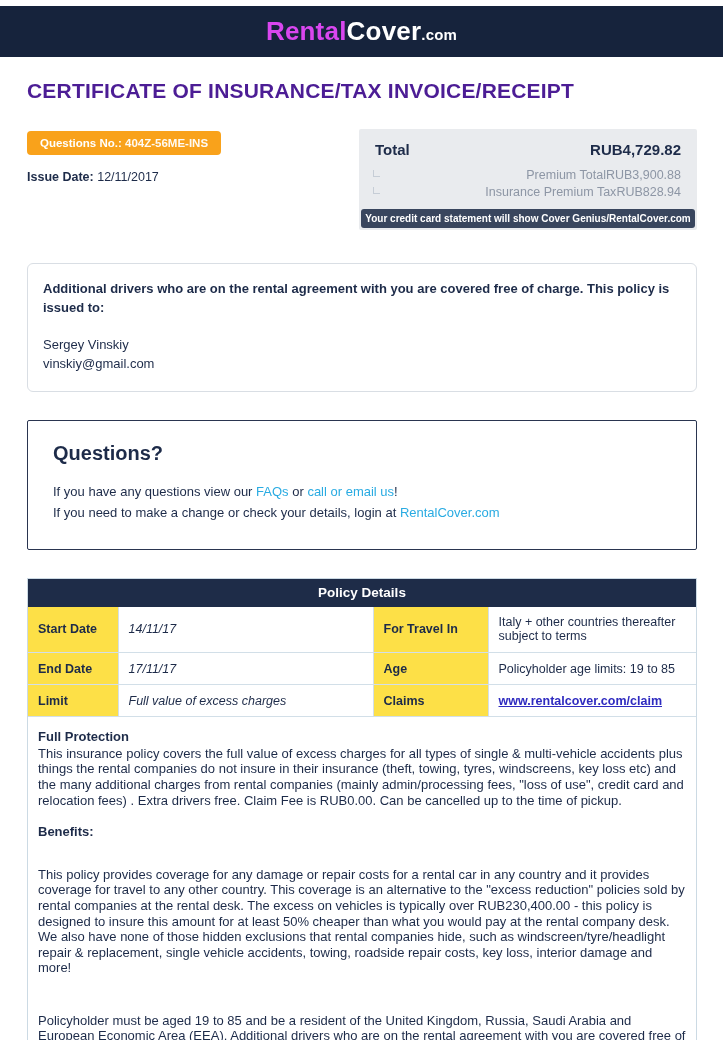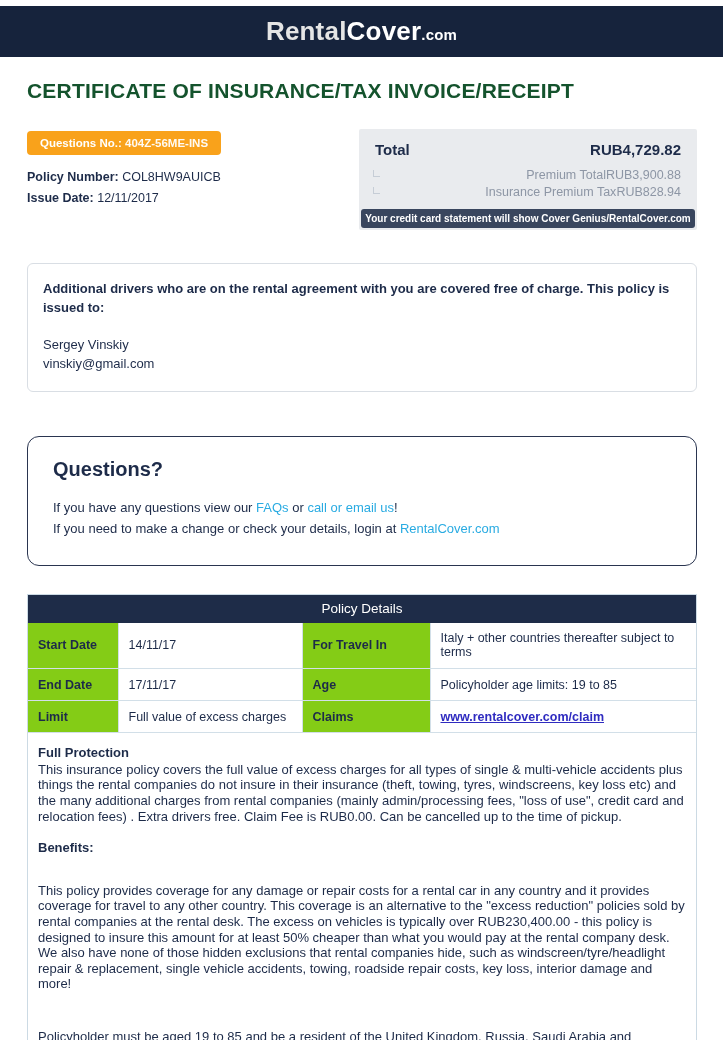--- a/index.html
+++ b/index.html
@@ -9,29 +9,29 @@
     font-family: "Liberation Sans", sans-serif;
     color: #1d2b49;
     position: relative;
   }
   
   .band {
     margin-top: 6px; height: 51px; background: #16233c;
     display: flex; align-items: center; justify-content: center;
   }
   .logo { white-space: nowrap; letter-spacing: 0.2px; }
-  .logo .l-rental { color: #e5e5e5; font-size: 26px; font-weight: bold; }
+  .logo .l-rental { color: #d946ef; font-size: 26px; font-weight: bold; }
   .logo .l-cover  { color: #ffffff; font-size: 26px; font-weight: bold; }
   .logo .l-tld    { color: #ffffff; font-size: 15px; font-weight: bold; }
 
   .content { padding: 0 26px 0 27px; }
 
   h1.page-title {
     margin-top: 22px; font-size: 21px; font-weight: bold;
-    color: #14532d; letter-spacing: 0.2px;
+    color: #4c1d95; letter-spacing: 0.2px;
   }
 
   
   .top-row { display: flex; margin-top: 26px; }
   .top-left { flex: 1 1 auto; padding-top: 2px; }
   .ref-badge {
     display: inline-block; background: #f9a21b; color: #ffffff;
     border-radius: 4px; padding: 6px 13px; font-size: 11.5px; font-weight: bold;
   }
   .ref-badge .ref-value { font-weight: 600; opacity: 0.95; }
@@ -64,43 +64,43 @@
   
   .issued-box {
     margin-top: 33px; border: 1px solid #d9dee4; border-radius: 6px;
     padding: 16px 20px 18px 15px; font-size: 13px; line-height: 1.45;
   }
   .issued-box .issued-heading { font-weight: bold; }
   .issued-box .issued-person { margin-top: 18px; }
 
   
   .questions-box {
-    margin-top: 44px; border: 1px solid #2a3550; border-radius: 12px;
+    margin-top: 28px; border: 1px solid #2a3550; border-radius: 2px;
     padding: 21px 40px 26px 25px;
   }
   .questions-box h2 { font-size: 20px; font-weight: bold; color: #1d2b49; }
   .questions-lines { margin-top: 17px; font-size: 13px; line-height: 1.55; }
   a.cyan-link { color: #29abe2; text-decoration: none; cursor: pointer; }
 
   
   .policy-container { margin-top: 28px; border: 1px solid #ccdae4; border-bottom: none; }
   .policy-header {
     background: #1e2c48; color: #ffffff; text-align: center;
-    font-size: 13.5px; font-weight: normal; padding: 6px 0 7px 0;
+    font-size: 13.5px; font-weight: bold; padding: 6px 0 7px 0;
   }
   table.policy-table { width: 100%; border-collapse: collapse; table-layout: fixed; }
   .policy-table td {
     border: 1px solid #d2dfe8; font-size: 12.5px; color: #1d2b49;
     padding: 8px 10px; vertical-align: middle;
   }
-  .policy-table td.c-lbl { background: #84cc16; font-weight: bold; }
+  .policy-table td.c-lbl { background: #fde047; font-weight: bold; }
   .policy-table tr td:first-child { border-left: none; }
   .policy-table tr td:last-child { border-right: none; }
   .policy-table tr:first-child td { border-top: none; }
-  .col1 { width: 90px; } .col2 { width: 184px; } .col3 { width: 128px; }
+  .col1 { width: 90px; } .col2 { width: 255px; font-style: italic; } .col3 { width: 115px; }
   .policy-table .row1 td { height: 46px; }
   .policy-table .row23 td { height: 32px; }
   a.claim-link { color: #2f2bc0; text-decoration: underline; font-weight: 600; cursor: pointer; }
 
   
   .description { padding: 12px 10px 20px 10px; font-size: 13px; line-height: 1.2; }
   .description .bold-head { font-weight: bold; }
   .description .para1 { margin-top: 1px; }
   .description .benefits { margin-top: 16px; }
   .description .para2 { margin-top: 27px; }
@@ -117,24 +117,20 @@
 
 <div class="content">
 
   <h1 class="page-title">CERTIFICATE OF INSURANCE/TAX INVOICE/RECEIPT</h1>
 
   <div class="top-row">
     <div class="top-left">
       <div class="ref-badge">
         <span class="ref-label">Questions No.:</span>
         <span class="ref-value">404Z-56ME-INS</span>
-      </div>
-      <div class="meta-line">
-        <span class="lbl">Policy Number:</span>
-        <span>COL8HW9AUICB</span>
       </div>
       <div class="meta-line">
         <span class="lbl">Issue Date:</span>
         <span>12/11/2017</span>
       </div>
     </div>
 
     <div class="total-box">
       <div class="total-head">
         <span>Total</span>

